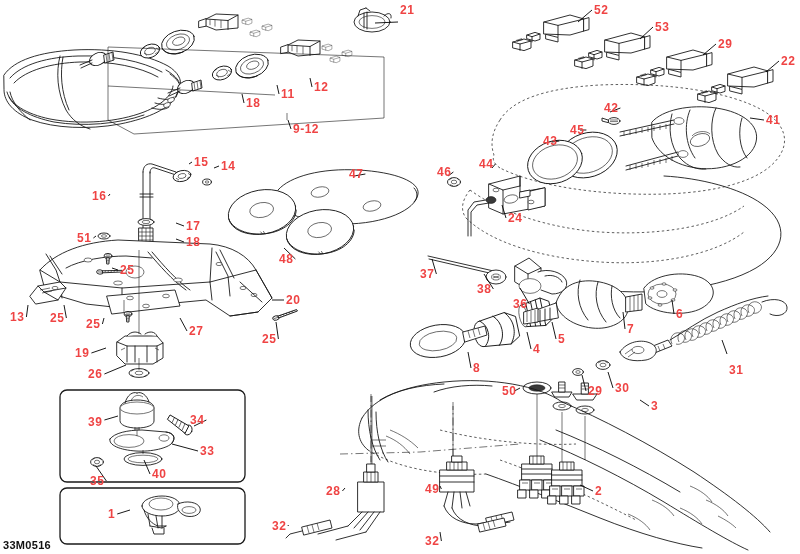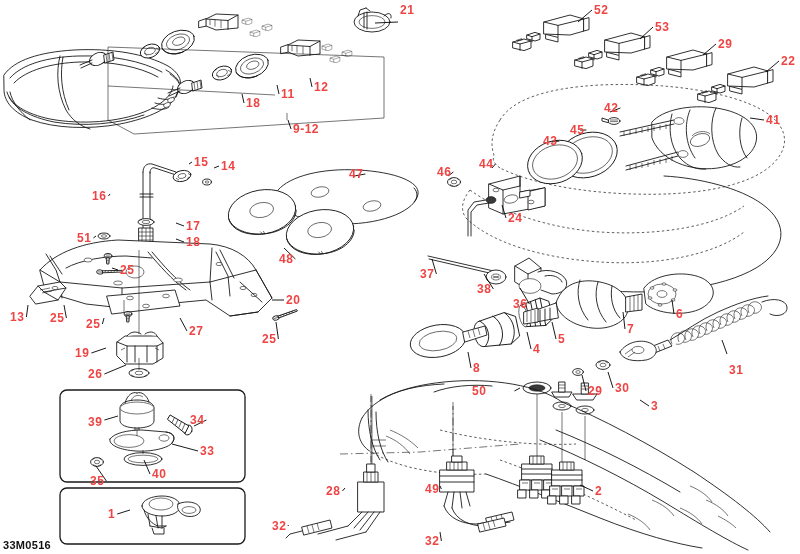--- a/index.html
+++ b/index.html
@@ -738,21 +738,21 @@
       <div class="lbl" style="left: 477px; top: 283px;">38</div>
       <div class="lbl" style="left: 513px; top: 298px;">36</div>
       <div class="lbl" style="left: 676px; top: 308px;">6</div>
       <div class="lbl" style="left: 627px; top: 323px;">7</div>
       <div class="lbl" style="left: 558px; top: 333px;">5</div>
       <div class="lbl" style="left: 533px; top: 343px;">4</div>
       <div class="lbl" style="left: 473px; top: 362px;">8</div>
       <div class="lbl" style="left: 729px; top: 348px; margin-top: 16px;">31</div>
       <div class="lbl" style="left: 615px; top: 382px;">30</div>
       <div class="lbl" style="left: 588px; top: 385px;">29</div>
-      <div class="lbl" style="left: 472px; top: 385px;">50</div>
+      <div class="lbl" style="left: 502px; top: 385px;">50</div>
       <div class="lbl" style="left: 651px; top: 400px;">3</div>
       <div class="lbl" style="left: 595px; top: 485px;">2</div>
       <div class="lbl" style="left: 425px; top: 483px;">49</div>
       <div class="lbl" style="left: 326px; top: 485px;">28</div>
       <div class="lbl" style="left: 272px; top: 520px;">32</div>
       <div class="lbl" style="left: 425px; top: 535px;">32</div>
       <div class="lbl" style="left: 10px; top: 311px;">13</div>
       <div class="lbl" style="left: 120px; top: 264px;">25</div>
       <div class="lbl" style="left: 50px; top: 312px;">25</div>
       <div class="lbl" style="left: 86px; top: 318px;">25</div>

